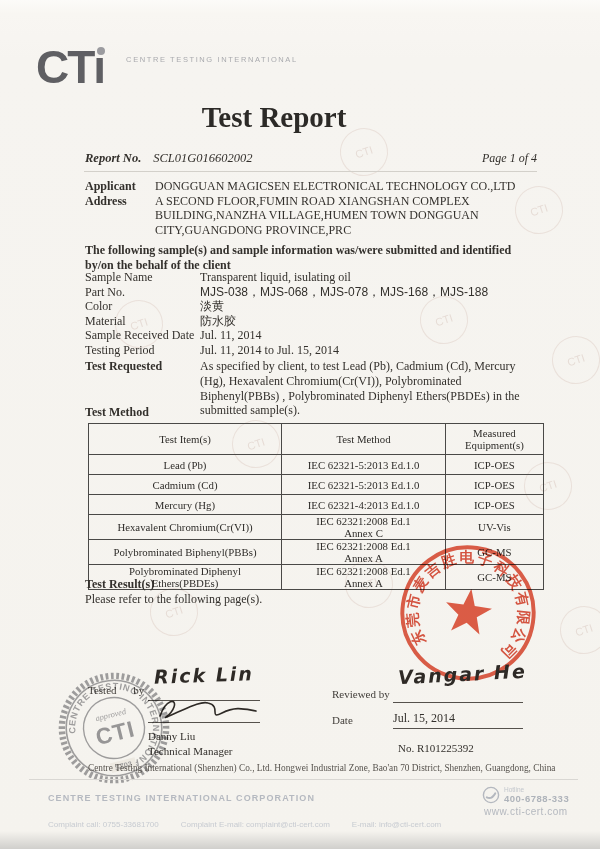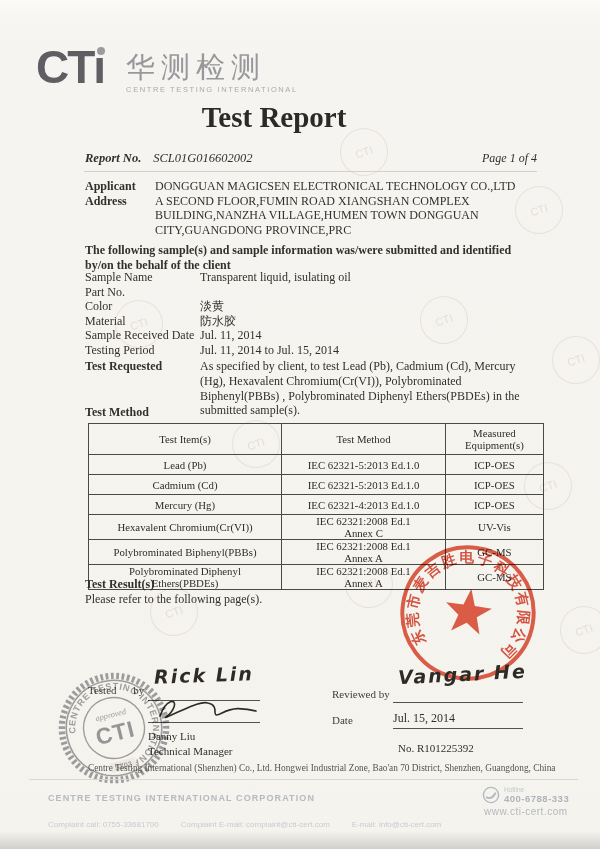--- a/index.html
+++ b/index.html
@@ -124,21 +124,20 @@
   <div class="wm" style="left:150px;top:588px">
       <span>CTI</span>
     </div>
 
   <div class="abs logo-row">
     <div class="logo-cti">
       <span>CT</span><span>ı</span>
       <span class="logo-dot"></span>
     </div>
     <div class="logo-cn">
-      <div class="logo-cn-main cjk">华测检测</div>
       <div class="logo-cn-sub">CENTRE TESTING INTERNATIONAL</div>
     </div>
   </div>
 
   <div class="abs title">Test Report</div>
 
   <div class="abs report-row">
     <span class="report-no-label">Report No.</span>
     <span class="report-no-value">SCL01G016602002</span>
     <span class="page-label">Page 1 of 4</span>
@@ -154,20 +153,21 @@
 
   <div class="abs intro">The following sample(s) and sample information was/were submitted and identified by/on the behalf of the client</div>
 
   <div class="abs kv">
     <div class="kv-row">
         <span class="kv-label">Sample Name</span>
         <span class="kv-value">Transparent liquid, isulating oil</span>
       </div>
     <div class="kv-row">
         <span class="kv-label">Part No.</span>
+        <span class="kv-value cjk">MJS-038，MJS-068，MJS-078，MJS-168，MJS-188</span>
       </div>
     <div class="kv-row">
         <span class="kv-label">Color</span>
         <span class="kv-value cjk">淡黄</span>
       </div>
     <div class="kv-row">
         <span class="kv-label">Material</span>
         <span class="kv-value cjk">防水胶</span>
       </div>
     <div class="kv-row">

